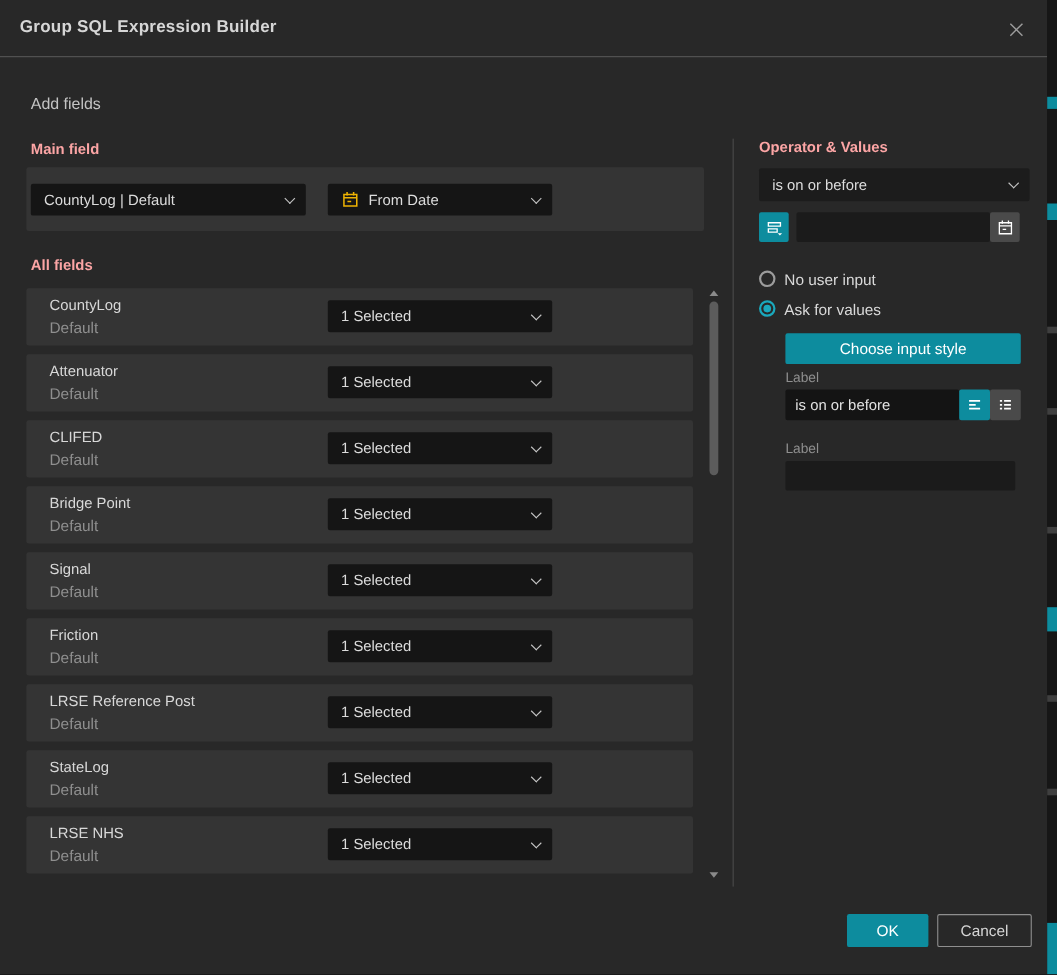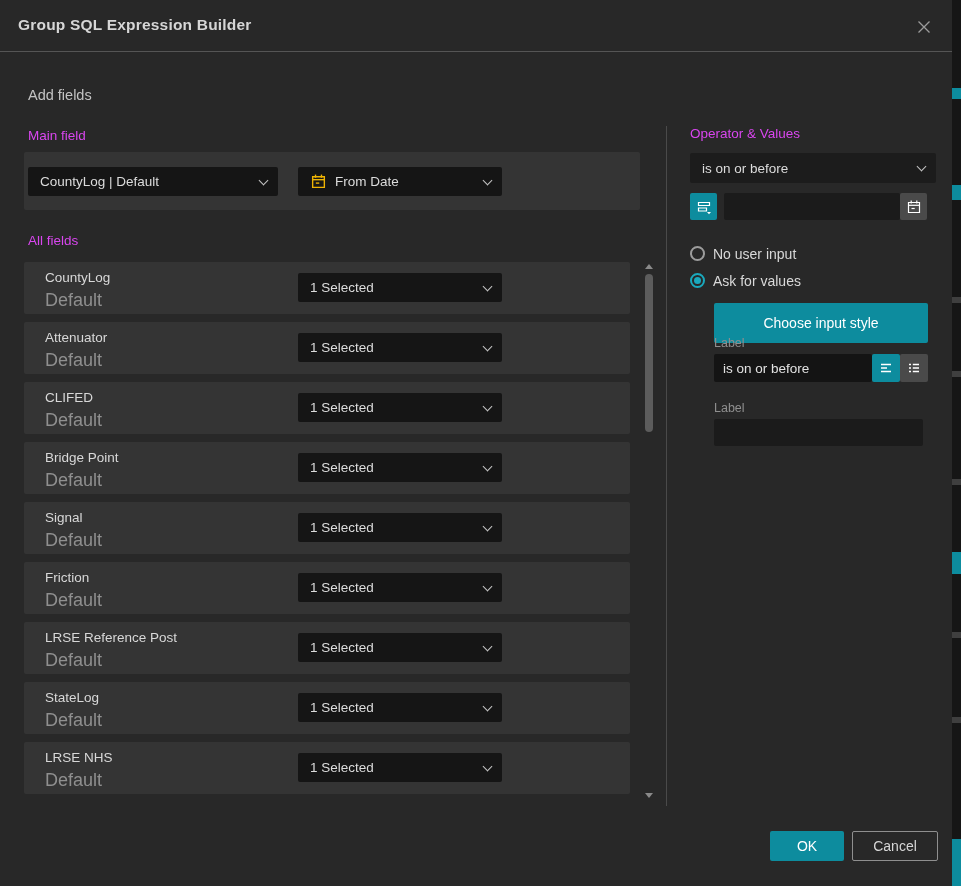--- a/index.html
+++ b/index.html
@@ -10,27 +10,27 @@
   *{box-sizing:border-box;margin:0;padding:0}
   body{font-family:"Liberation Sans",sans-serif;background:#111}
   .stage{position:relative;width:961px;height:886px;background:#181818;overflow:hidden}
   .abs{position:absolute}
   .dialog{position:absolute;left:0;top:0;width:952px;height:886px;background:#282828;color:#d9d9d9}
   .titlebar-title{left:18px;top:16px;font-size:15.5px;font-weight:600;color:#d6d6d6;letter-spacing:.2px}
   .close-btn{right:14px;top:13px;width:28px;height:28px;display:flex;align-items:center;justify-content:center;cursor:pointer}
   .hdivider{left:0;top:51px;width:952px;height:1px;background:#555}
   .vdivider{left:666px;top:126px;width:1px;height:680px;background:#4a4a4a}
   .section-heading{font-size:14.5px;font-weight:400;color:#c3c3c3}
-  .sub-heading{font-size:13.5px;font-weight:400;color:#d946ef}
+  .sub-heading{font-size:13.5px;font-weight:700;color:#fca5a5}
   .caption{font-size:12.5px;color:#8f8f8f}
   .panel-row{background:#343434;border-radius:2px}
   .sel{background:#151515;border-radius:2px;display:flex;align-items:center;gap:8px;padding:0 28px 0 12px;font-size:13.5px;color:#dcdcdc;cursor:pointer;position:absolute}
   .chev{position:absolute;right:11px;top:50%;width:7px;height:7px;margin-top:-5px;border-right:1.5px solid #c4c4c4;border-bottom:1.5px solid #c4c4c4;transform:rotate(45deg)}
   .row-name{position:absolute;left:21px;top:8px;font-size:13.5px;color:#d8d8d8}
-  .row-sub{position:absolute;left:21px;top:28px;font-size:18px;color:#8f8f8f}
+  .row-sub{position:absolute;left:21px;top:28px;font-size:14px;color:#8f8f8f}
   .txt{position:absolute;background:#1b1b1b;border:none;border-radius:2px;color:#e2e2e2;font-size:13.5px;padding:0 9px;outline:none;font-family:inherit}
   .icon-btn{position:absolute;display:flex;align-items:center;justify-content:center;cursor:pointer;border-radius:2px}
   .teal{background:var(--accent)}
   .grey{background:#4a4a4a}
   .radio{position:absolute;width:15px;height:15px;border-radius:50%;border:2px solid #9c9c9c;background:transparent;cursor:pointer}
   .radio.on{border-color:var(--radio);display:flex;align-items:center;justify-content:center}
   .radio.on::after{content:"";width:7px;height:7px;border-radius:50%;background:var(--radio)}
   .radio-label{position:absolute;font-size:14px;color:#d9d9d9}
   .btn{position:absolute;display:flex;align-items:center;justify-content:center;font-size:14px;cursor:pointer;border-radius:2px;font-family:inherit}
   .btn-accent{background:var(--accent);color:#fff;border:none}
@@ -196,21 +196,21 @@
           <path d="M5.5 9.5 h3.2"></path>
         </svg>
     </div>
 
     <div class="radio" style="left:690px;top:246px"></div>
     <div class="radio-label" style="left:713px;top:246px">No user input</div>
 
     <div class="radio on" style="left:690px;top:273px"></div>
     <div class="radio-label" style="left:713px;top:273px">Ask for values</div>
 
-    <button class="btn btn-accent" style="left:714px;top:303px;width:214px;height:40px">Choose input style</button>
+    <button class="btn btn-accent" style="left:714px;top:303px;width:214px;height:28px">Choose input style</button>
 
     <div class="abs caption" style="left:714px;top:336px">Label</div>
     <input class="txt" style="left: 714px; top: 354px; width: 158px; height: 28px; background: rgb(20, 20, 20);" value="is on or before">
     <div class="icon-btn teal" style="left:872px;top:354px;width:28px;height:28px">
       <svg viewBox="0 0 16 16" width="16" height="16" stroke="#fff" stroke-width="1.6">
           <path d="M3 4.5 h10 M3 8 h6 M3 11.5 h10" fill="none"></path>
         </svg>
     </div>
     <div class="icon-btn grey" style="left:900px;top:354px;width:28px;height:28px">
       <svg viewBox="0 0 16 16" width="16" height="16" stroke="#fff" stroke-width="1.6">

